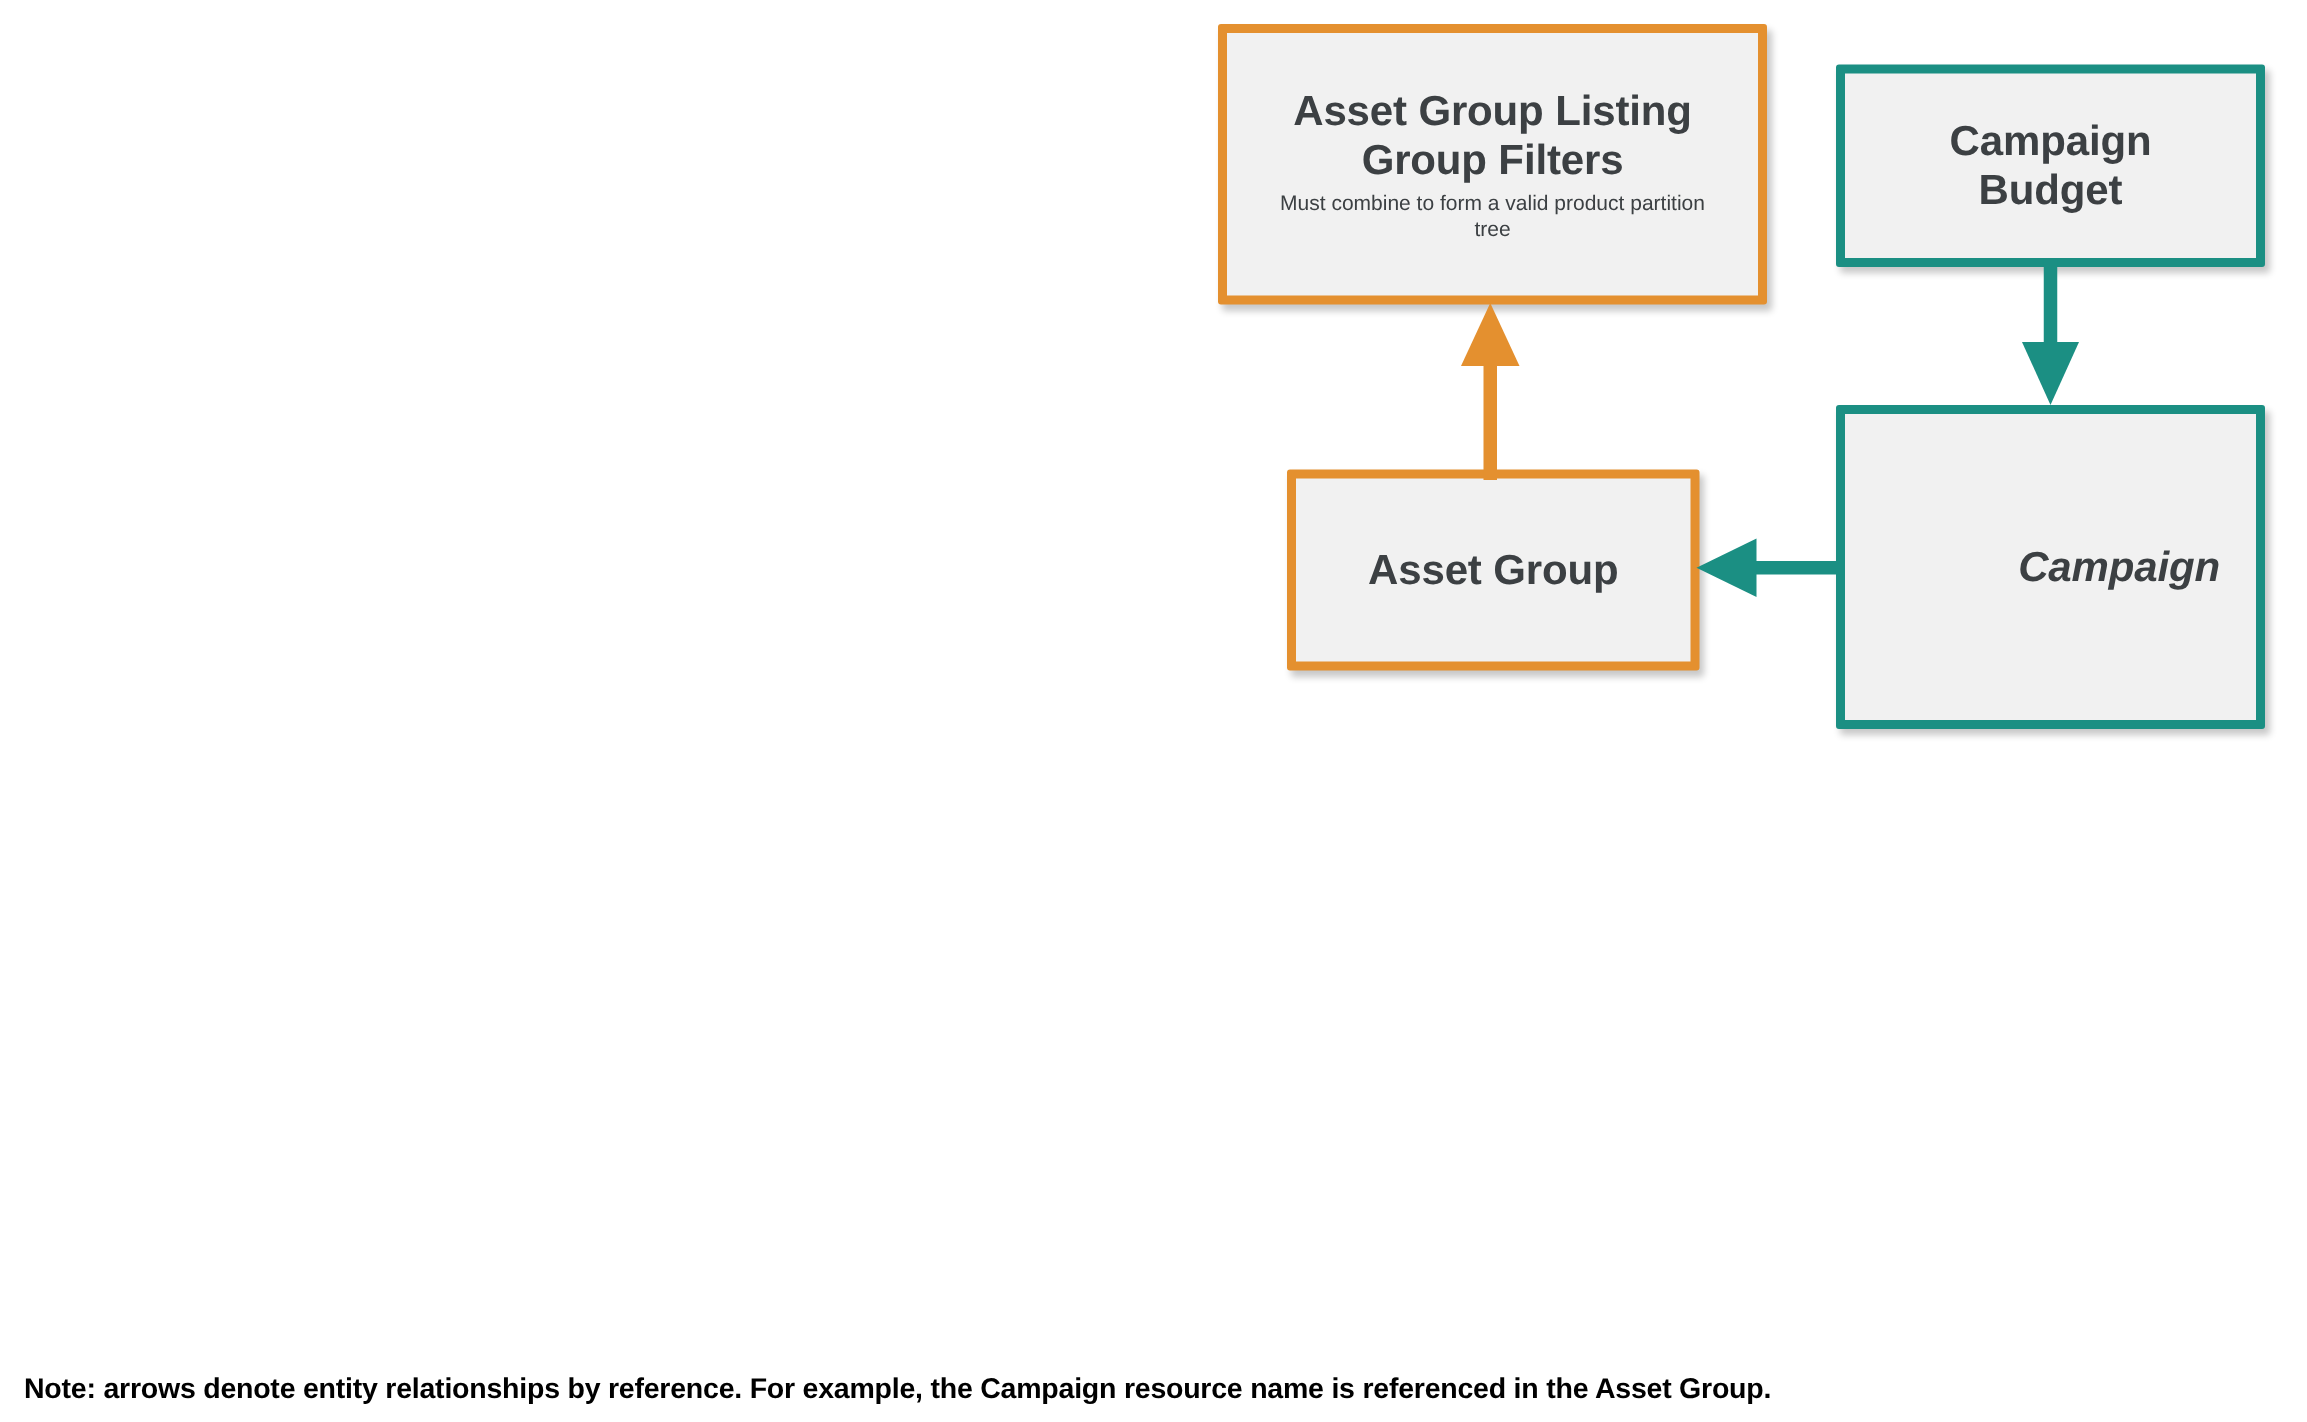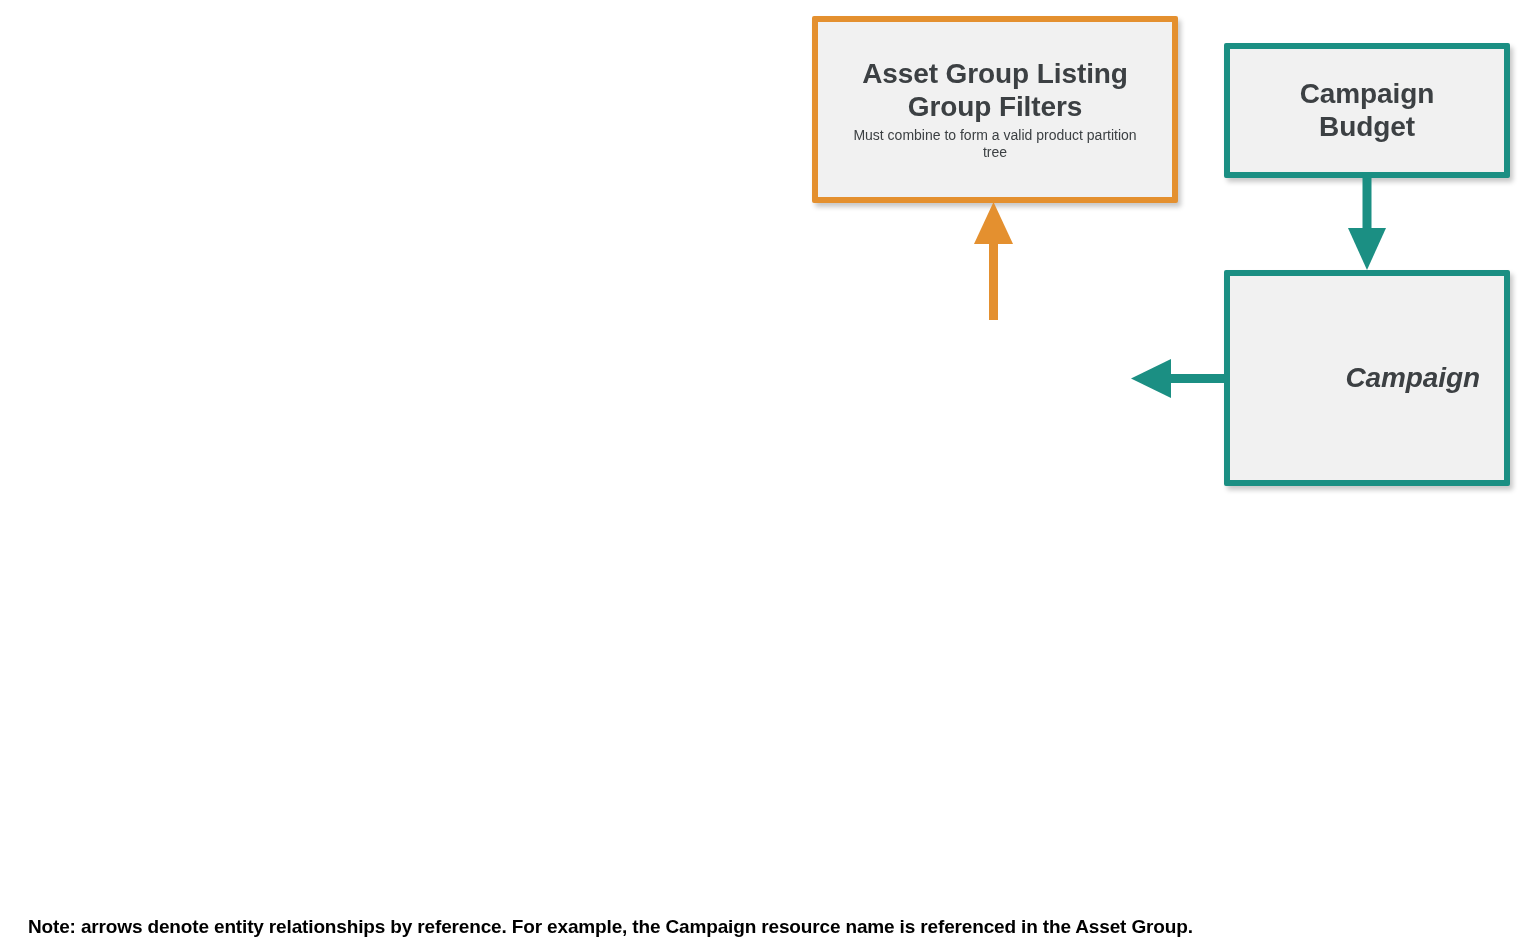--- a/index.html
+++ b/index.html
@@ -78,37 +78,39 @@
   
   #footnote {
     position: absolute;
     left: 16px;
     top: 916px;
     font-size: 19px;
     font-weight: bold;
     color: #000000;
     white-space: nowrap;
     letter-spacing: -0.15px;
-    margin-left: 12px;
   }
 </style>
 </head>
 <body>
 
 <div id="canvas">
 
   <div class="node orange" id="box-aglgf">
     <div class="node-title">Asset Group Listing Group Filters</div>
     <div class="node-sub">Must combine to form a valid product partition tree</div>
   </div>
 
   <div class="node teal" id="box-campaign-budget">
     <div class="node-title">Campaign Budget</div>
   </div>
 
+  <div class="node orange" id="box-asset-group">
+    <div class="node-title">Asset Group</div>
+  </div>
 
   <div class="node teal" id="box-campaign">
     <div class="node-title">Campaign</div>
   </div>
 
   <svg class="connector" id="arrow-assetgroup-to-aglgf" width="70" height="124">
     <line x1="33.5" y1="124" x2="33.5" y2="46" stroke="#e4902f" stroke-width="9"></line>
     <polygon points="33.5,6 14,48 53,48" fill="#e4902f"></polygon>
   </svg>
 

